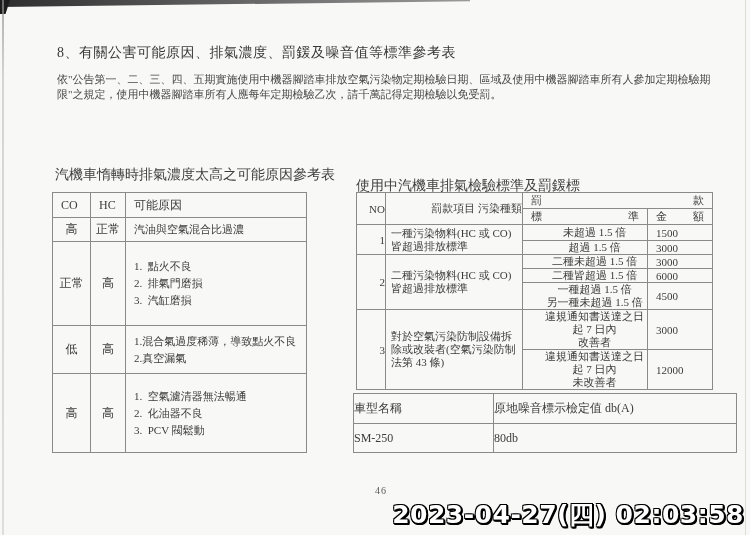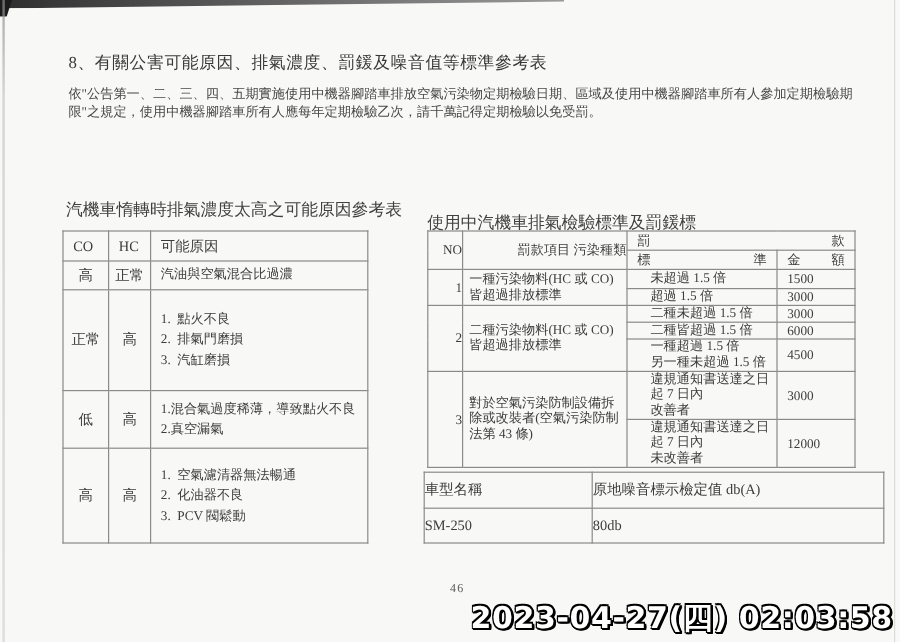--- a/index.html
+++ b/index.html
@@ -39,21 +39,21 @@
   .cause-table td.lvl{text-align:center;font-size:12px;}
   .cause-table td.reason{padding-left:8px;line-height:17px;}
   .cause-line{white-space:pre-wrap;}
   .ch{height:25px;} .cr0{height:24px;} .cr1{height:84px;} .cr2{height:48px;} .cr3{height:79px;}
 
   
   .penalty-table{left:356px;top:192px;width:356px;}
   .penalty-table th{font-size:11px;}
   .penalty-table .no-col{text-align:right;padding-left:6px;}
   .penalty-table td.item{padding:0 5px;line-height:13px;}
-  .penalty-table td.cond{padding-left:19px;line-height:13px;}
+  .penalty-table td.cond{padding-left:19px;line-height:13px;text-align:center;}
   .penalty-table td.amt{padding-left:8px;}
   .spread{display:flex;justify-content:space-between;padding:0 8px;}
   .ph1{height:13px;} .ph2{height:12px;}
   .pr16{height:16px;} .pr13{height:13px;} .pr12{height:12px;} .pr27{height:27px;} .pr26{height:26px;}
 
   
   .noise-table{left:353px;top:393px;width:384px;}
   .noise-table th,.noise-table td{text-align:left;font-size:12px;}
   .nh{height:30px;} .nr{height:29px;}
 

